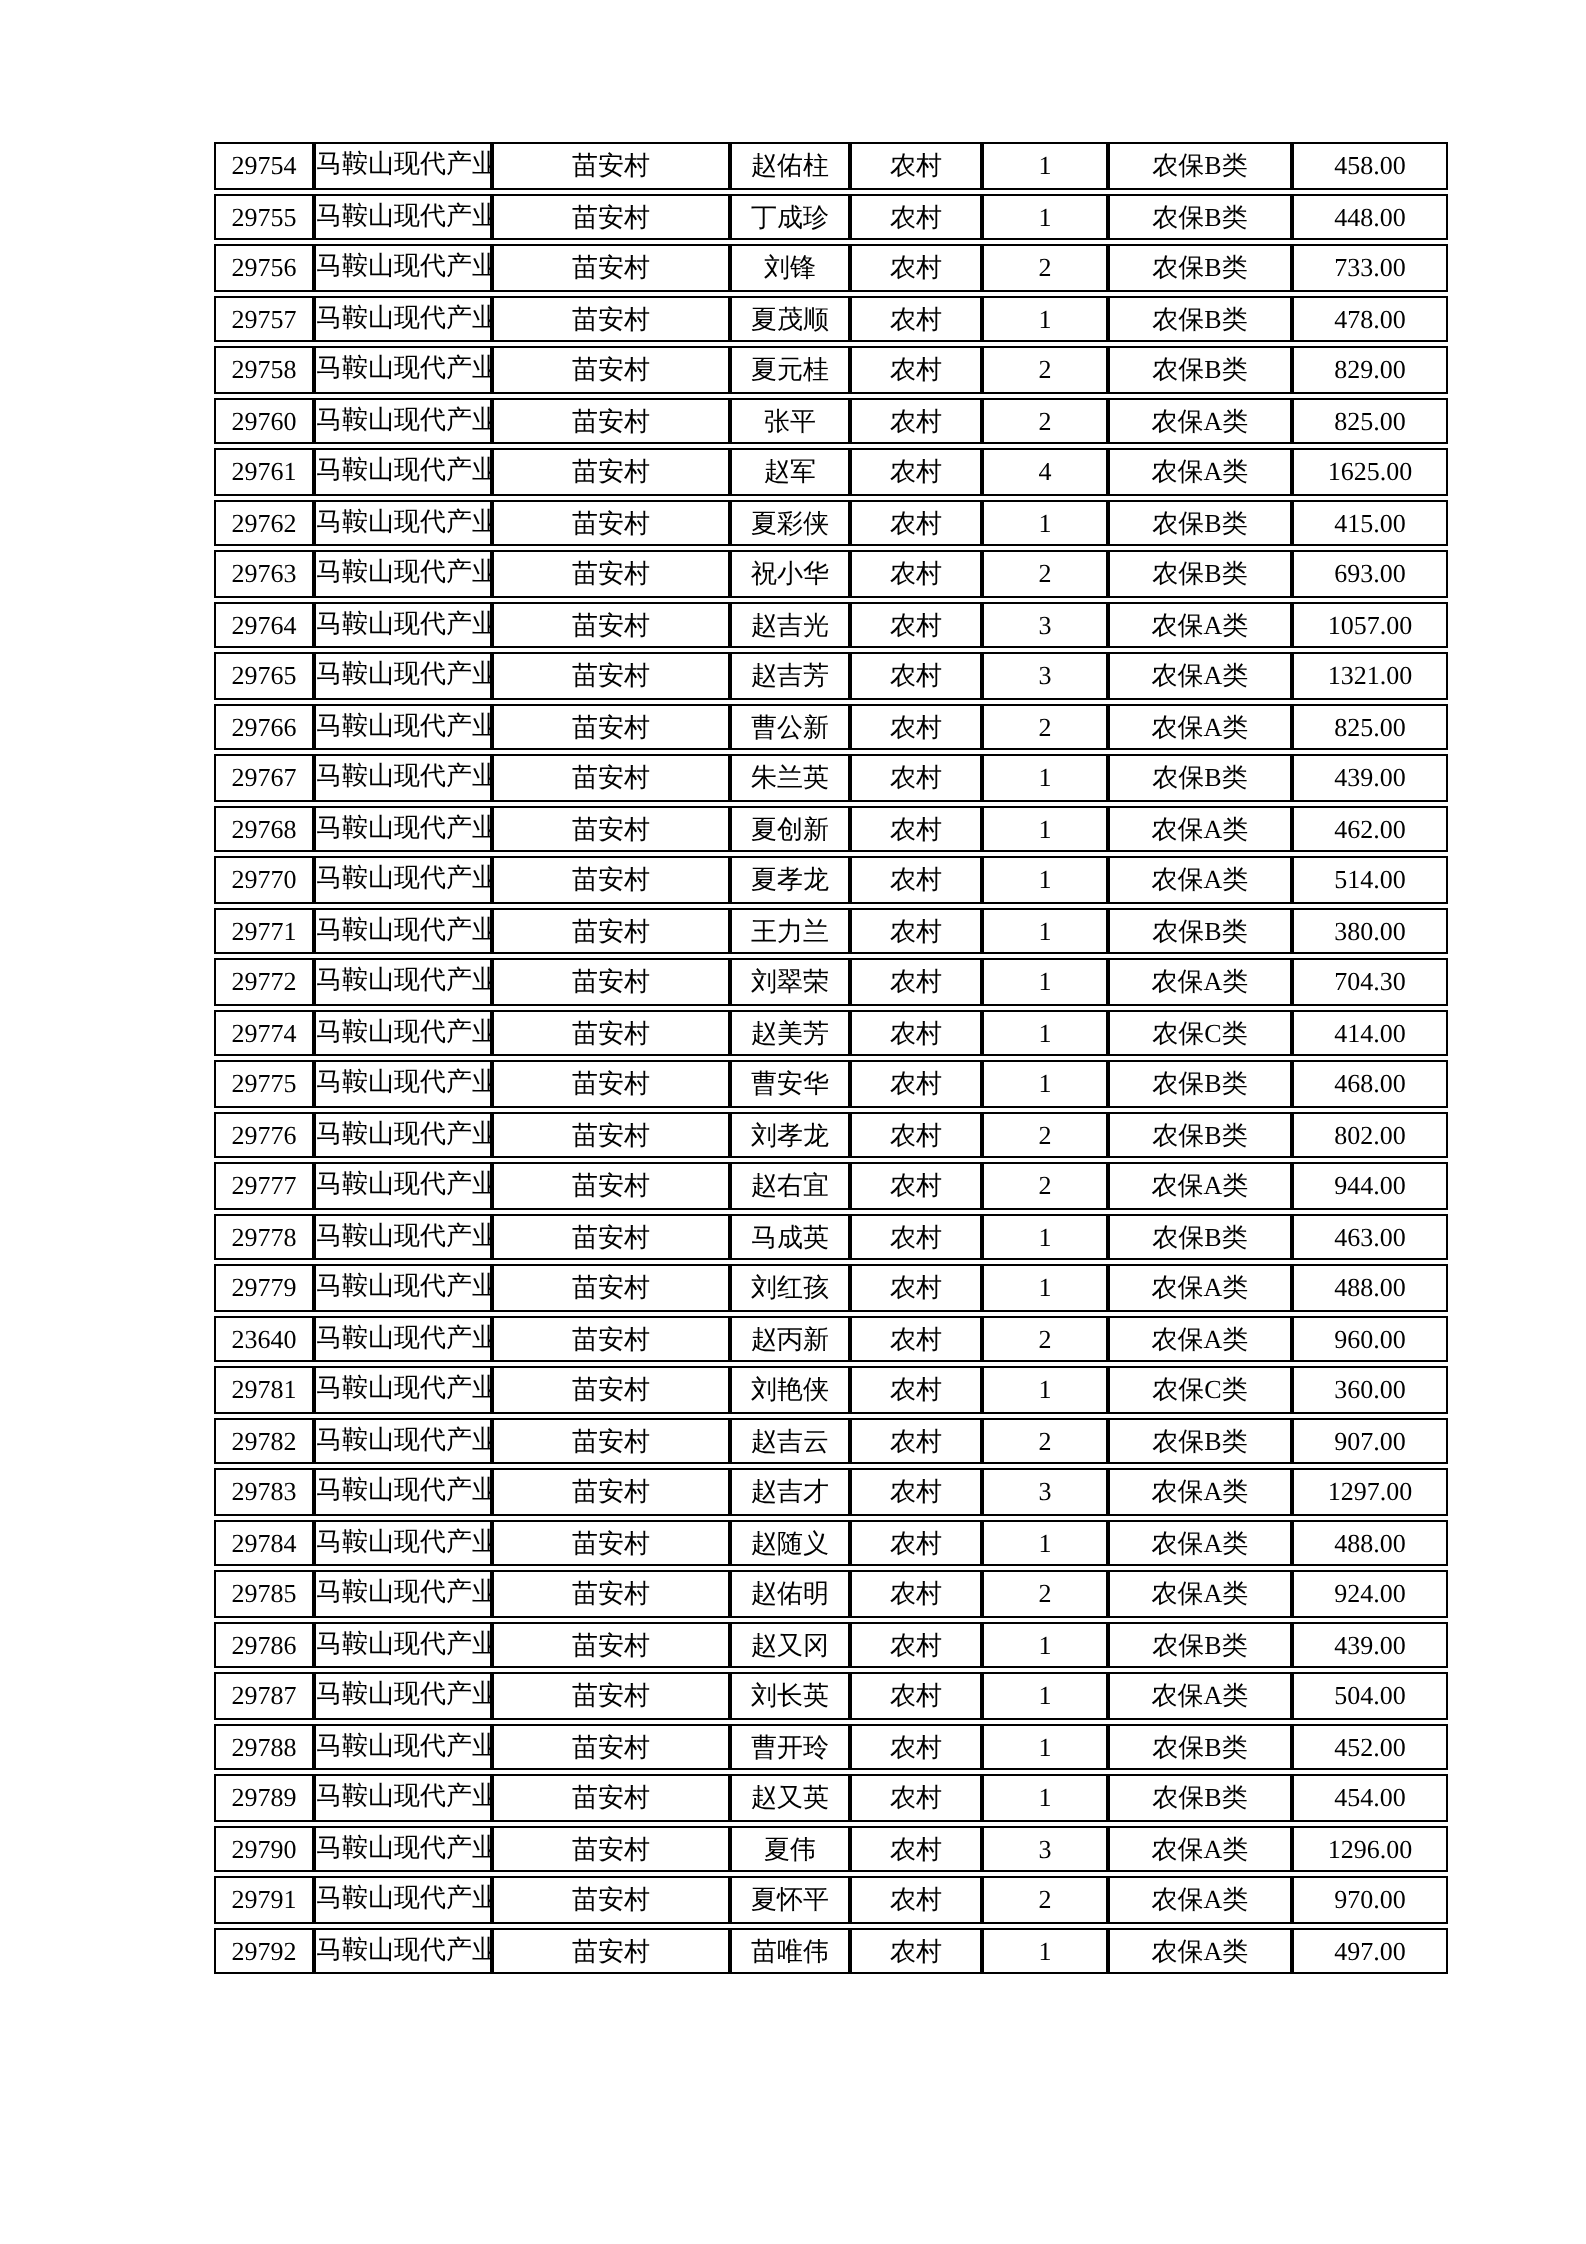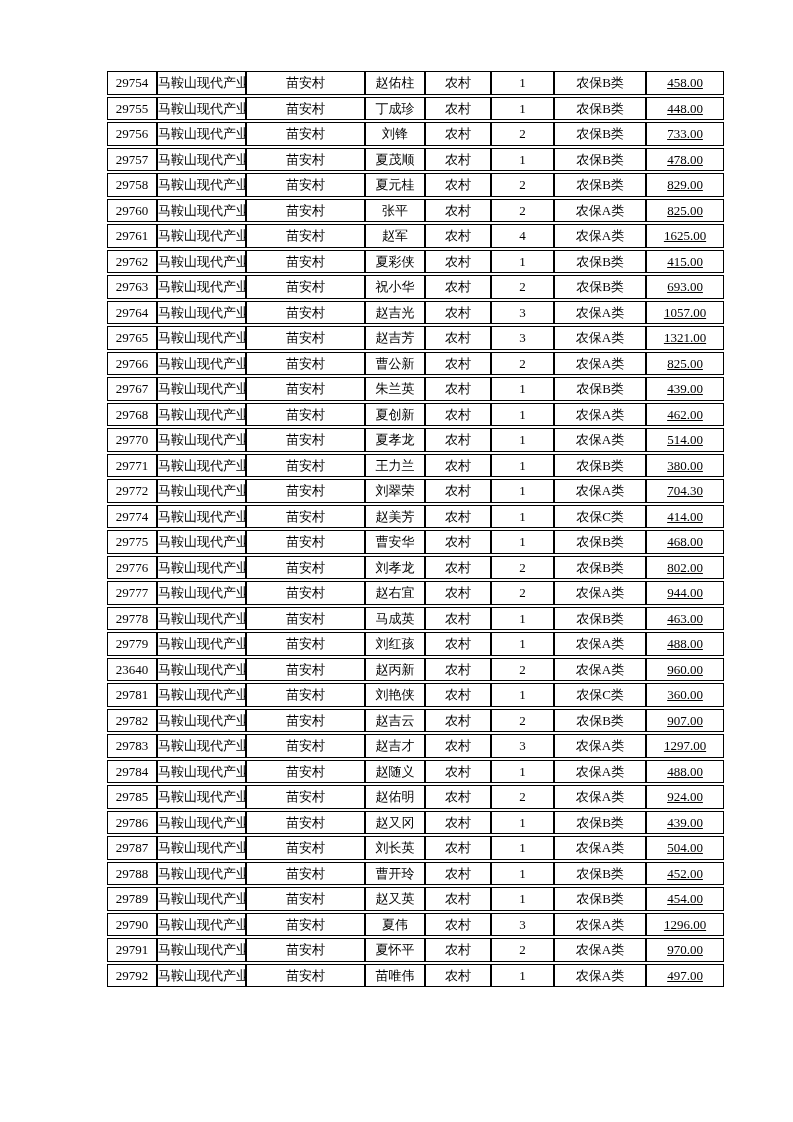--- a/index.html
+++ b/index.html
@@ -43,25 +43,25 @@
   col.c-village  { width: 119px; }
   col.c-name     { width: 60px; }
   col.c-res      { width: 66px; }
   col.c-count    { width: 63px; }
   col.c-type     { width: 92px; }
   col.c-amount   { width: 78px; }
 
   td.cell-org {
     text-align: left;
     padding-left: 1px;
+    font-family: Liberation Mono, monospace;
   }
   td.cell-amount {
     text-align: right;
     padding-right: 10px;
-    text-decoration: underline;
   }
 </style>
 </head>
 <body>
 
 <div class="page">
   <table class="data-table">
     <colgroup>
       <col class="c-id">
       <col class="c-org">

